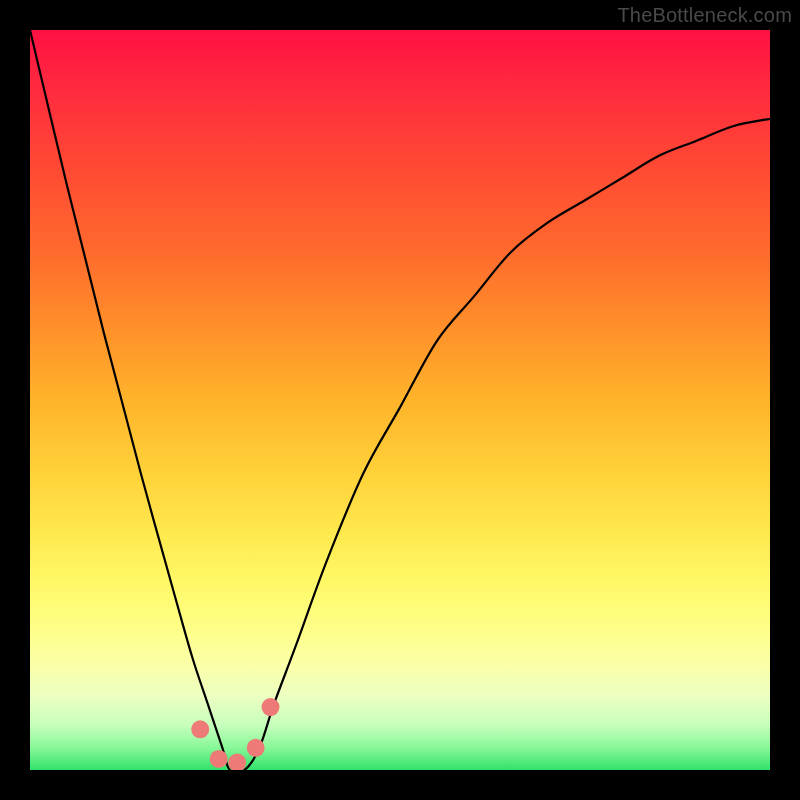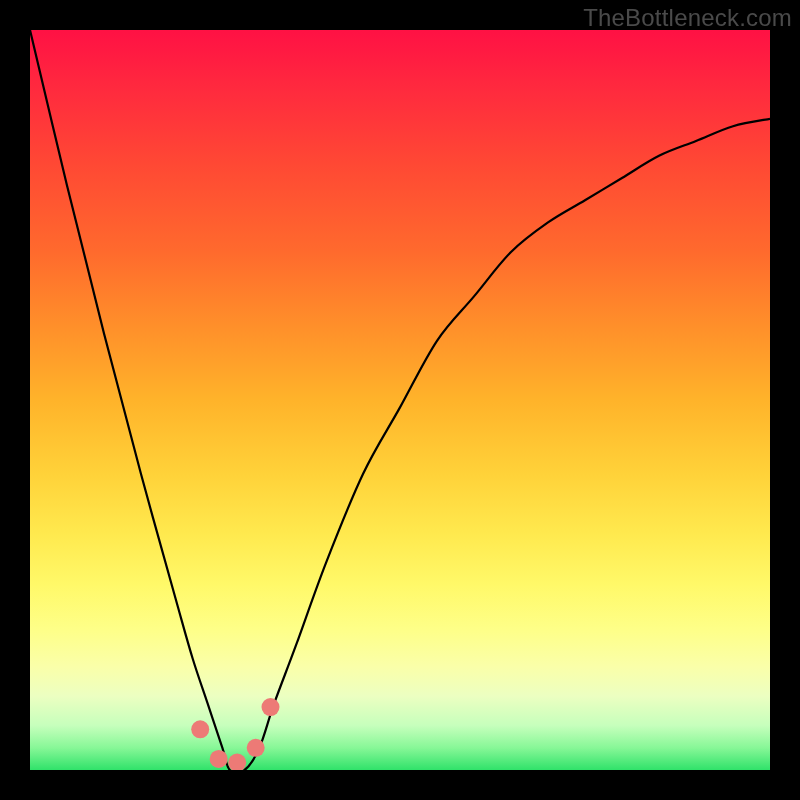--- a/index.html
+++ b/index.html
@@ -42,21 +42,21 @@
       #c6ffbc 94%,
       #87f797 97%,
       #30e26a 100%
     );
   }
   .watermark {
     position: absolute;
     top: 4px;
     right: 8px;
     color: #4a4a4a;
-    font-size: 24px;
+    font-size: 20px;
     letter-spacing: 0.2px;
     font-weight: 400;
   }
   svg.curve {
     position: absolute;
     top: 0;
     left: 0;
   }
 </style>
 </head>

